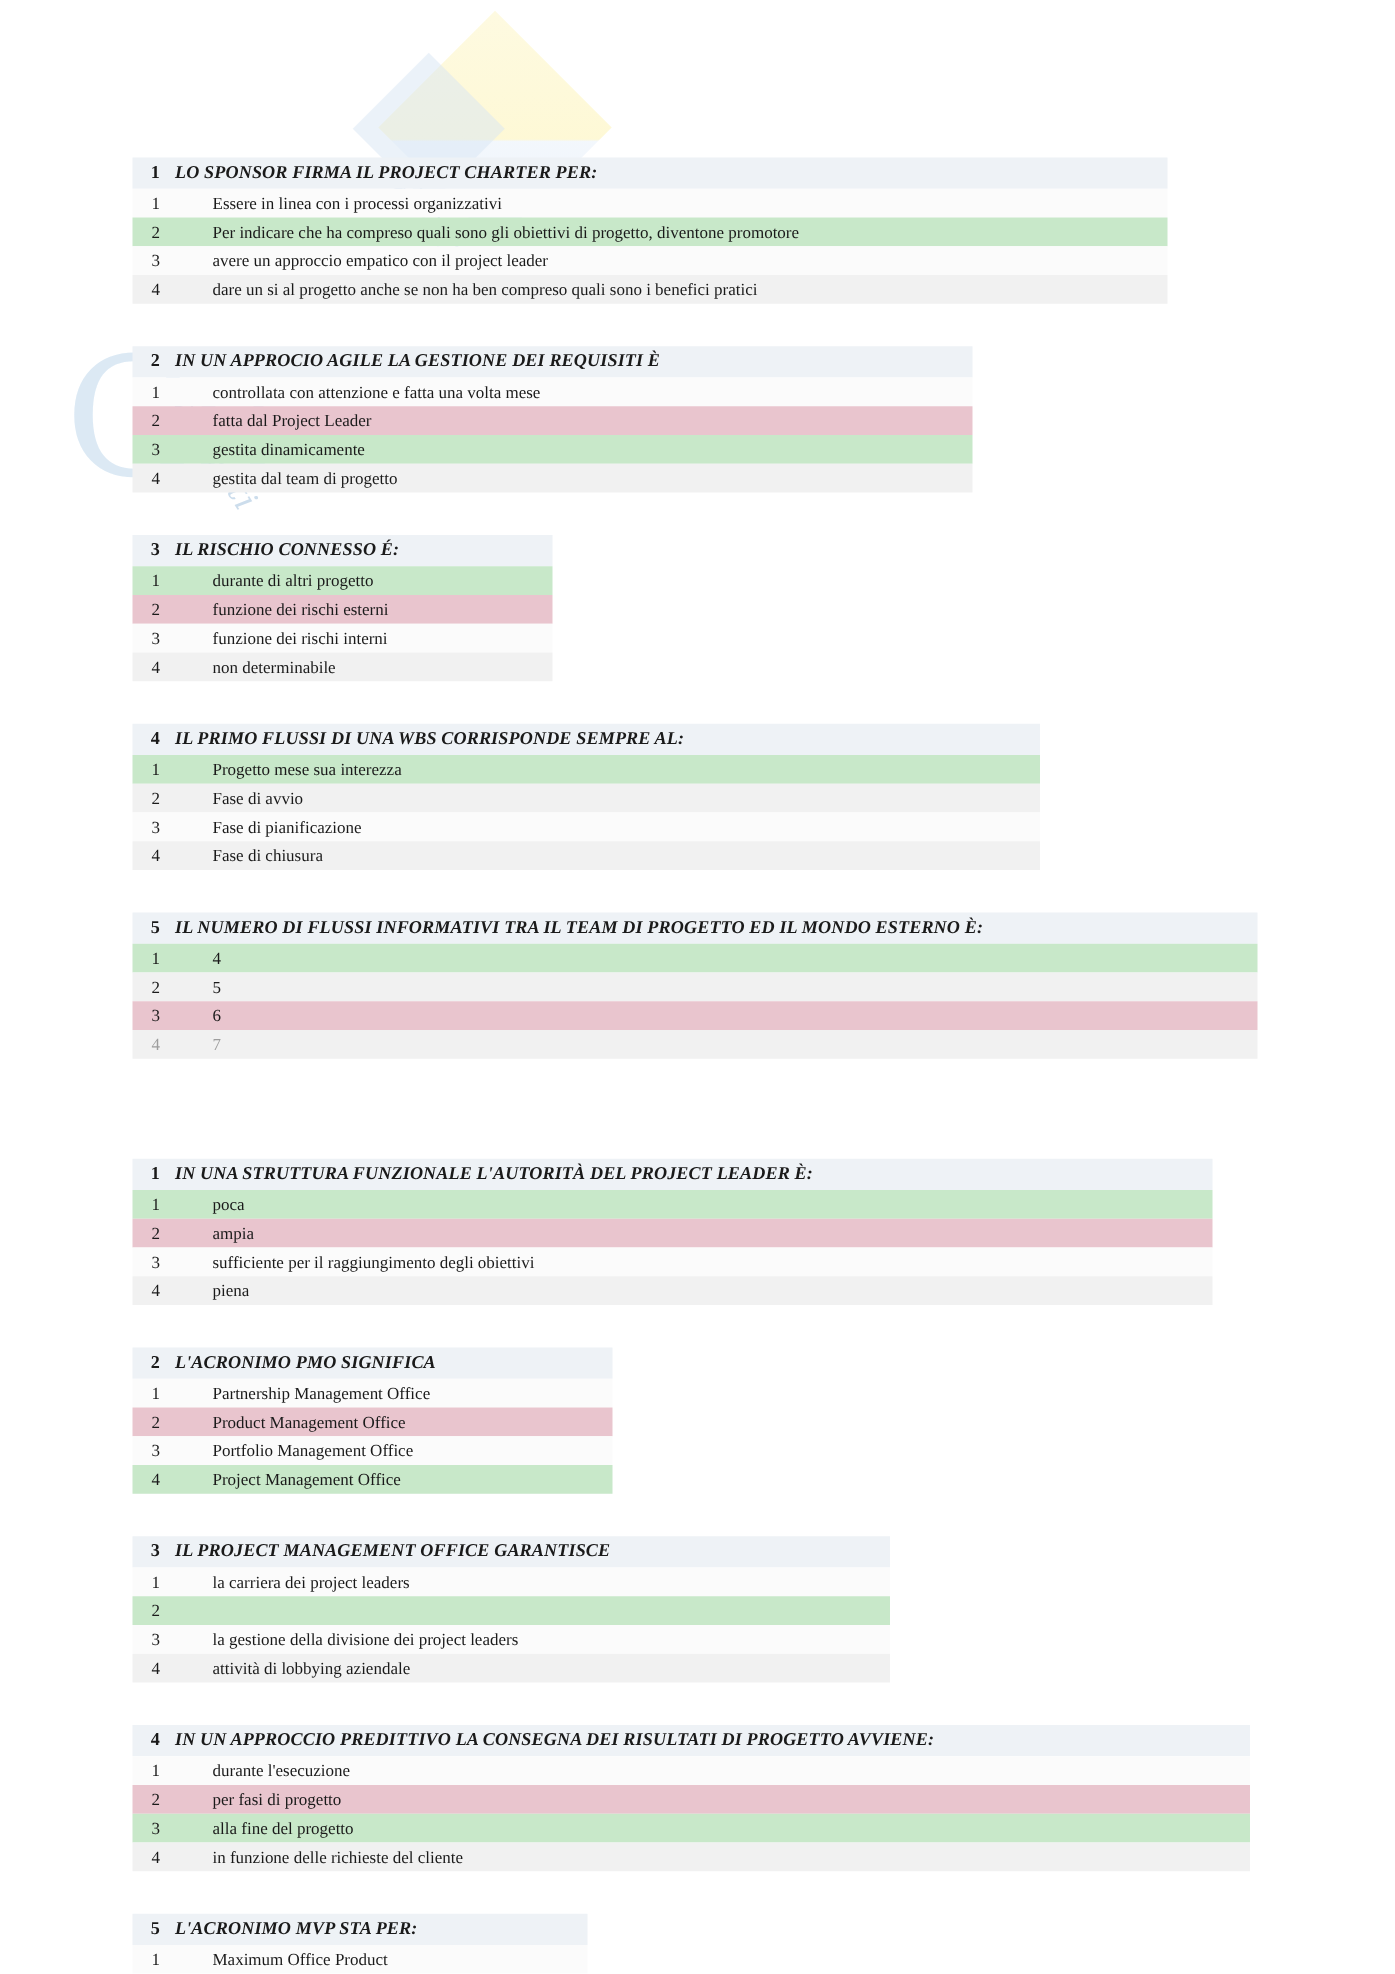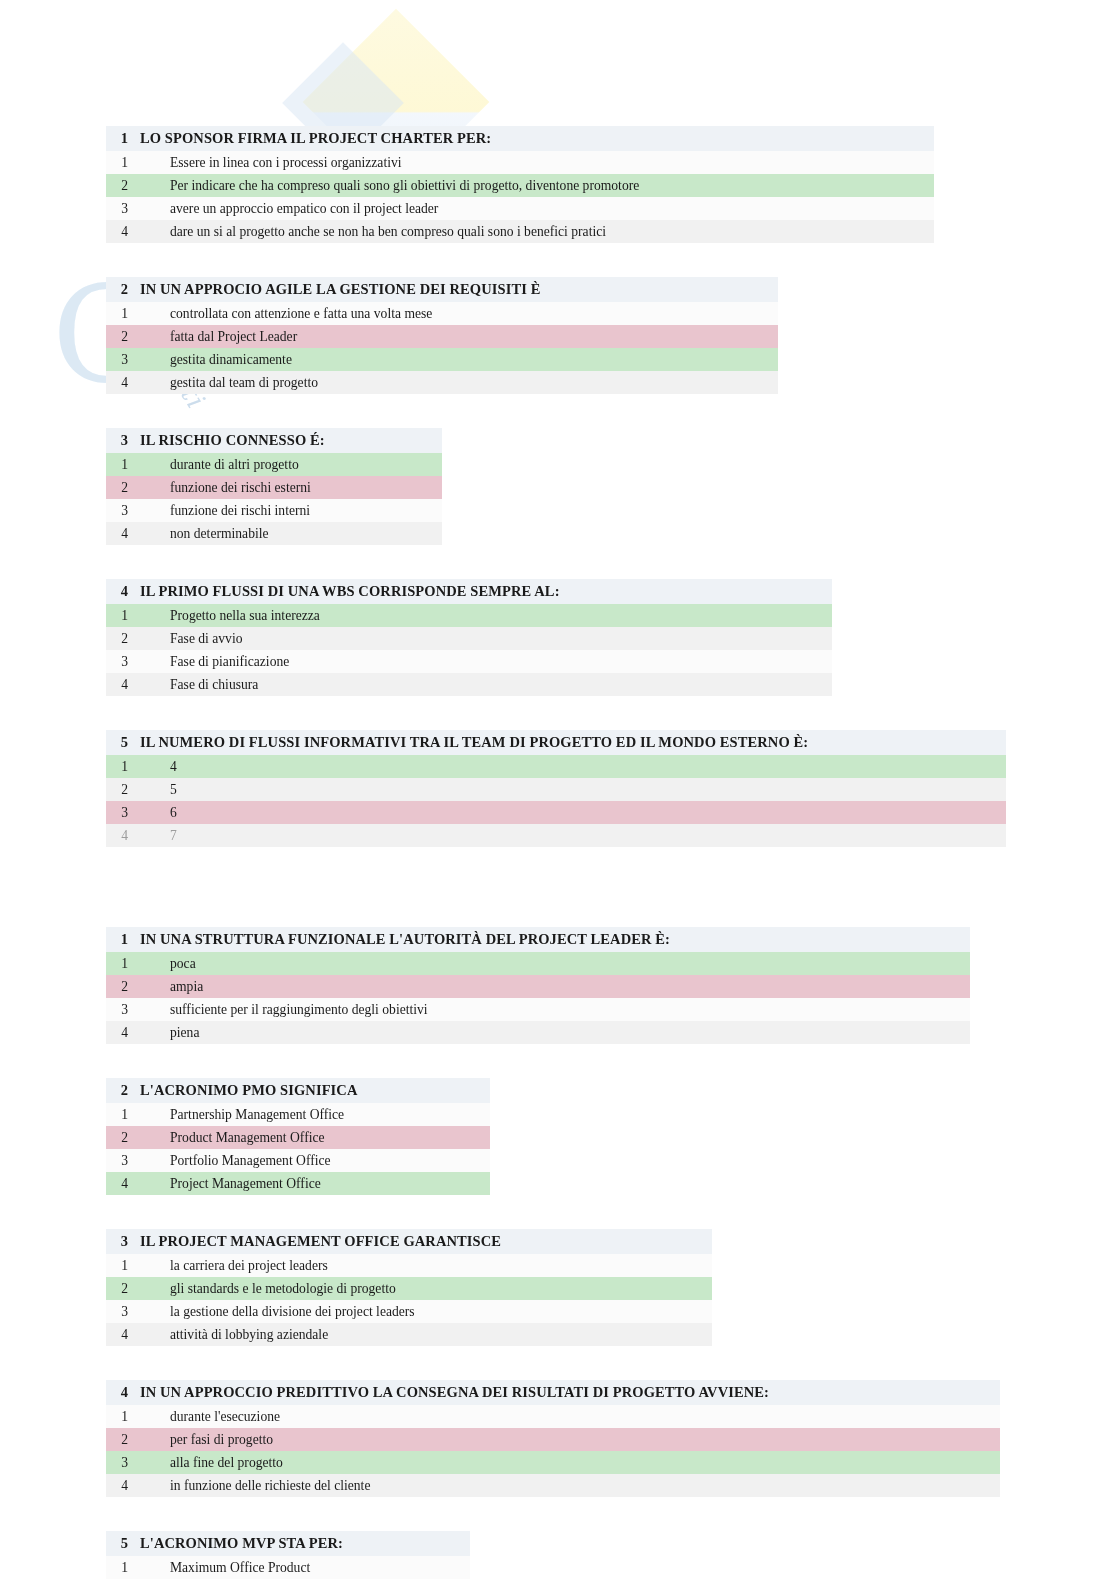--- a/index.html
+++ b/index.html
@@ -96,20 +96,21 @@
   }
   .q-header .q-num {
     width: 22px;
     text-align: right;
     padding-right: 12px;
     flex: 0 0 auto;
   }
   .q-header .q-text {
     flex: 1 1 auto;
     white-space: nowrap;
+    font-style: italic;
   }
   .answer-row {
     display: flex;
     align-items: center;
     height: 23px;
     font-size: 13.6px;
     background: #fbfbfb;
   }
   .answer-row.alt {
     background: #f1f1f1;
@@ -217,21 +218,21 @@
           <span class="a-text">non determinabile</span>
         </div>
       </div>
       <div class="question-block" style="width: 726px;">
         <div class="q-header">
           <span class="q-num">4</span>
           <span class="q-text">IL PRIMO FLUSSI DI UNA WBS CORRISPONDE SEMPRE AL:</span>
         </div>
         <div class="answer-row green">
           <span class="a-num">1</span>
-          <span class="a-text">Progetto nella sua interezza</span>
+          <span class="a-text">Progetto mese sua interezza</span>
         </div>
         <div class="answer-row alt">
           <span class="a-num">2</span>
           <span class="a-text">Fase di avvio</span>
         </div>
         <div class="answer-row">
           <span class="a-num">3</span>
           <span class="a-text">Fase di pianificazione</span>
         </div>
         <div class="answer-row alt">
@@ -312,21 +313,20 @@
         <div class="q-header">
           <span class="q-num">3</span>
           <span class="q-text">IL PROJECT MANAGEMENT OFFICE GARANTISCE</span>
         </div>
         <div class="answer-row">
           <span class="a-num">1</span>
           <span class="a-text">la carriera dei project leaders</span>
         </div>
         <div class="answer-row green">
           <span class="a-num">2</span>
-          <span class="a-text">gli standards e le metodologie di progetto</span>
         </div>
         <div class="answer-row">
           <span class="a-num">3</span>
           <span class="a-text">la gestione della divisione dei project leaders</span>
         </div>
         <div class="answer-row alt">
           <span class="a-num">4</span>
           <span class="a-text">attività di lobbying aziendale</span>
         </div>
       </div>

